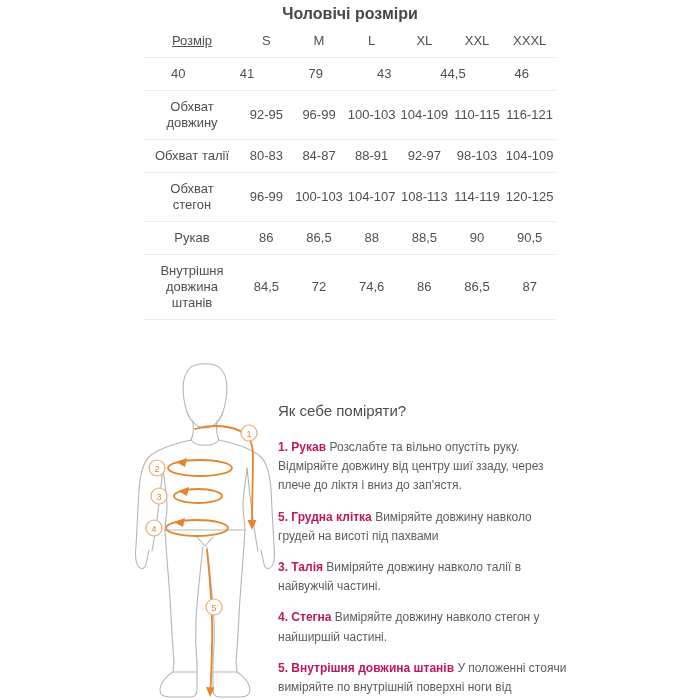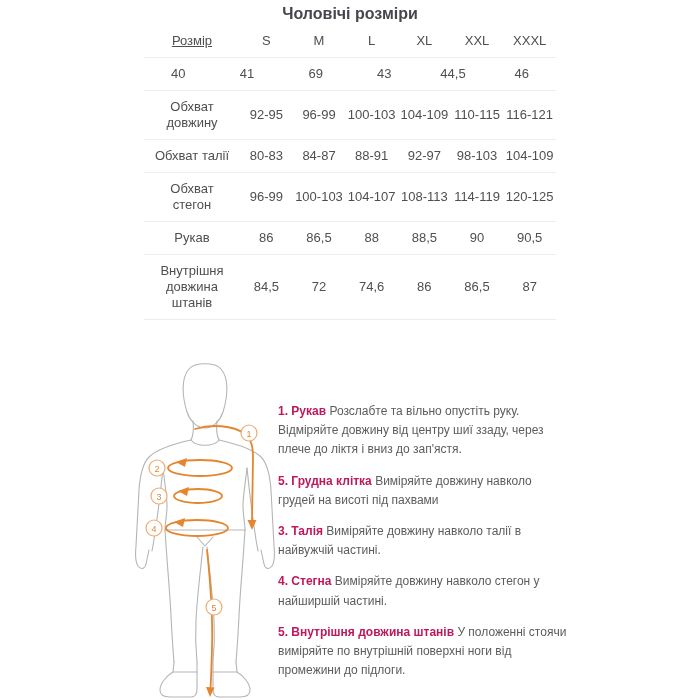--- a/index.html
+++ b/index.html
@@ -107,21 +107,21 @@
         <div class="c-val">S</div>
         <div class="c-val">M</div>
         <div class="c-val">L</div>
         <div class="c-val">XL</div>
         <div class="c-val">XXL</div>
         <div class="c-val">XXXL</div>
       </div>
       <div class="t-row">
         <div class="c-val">40</div>
         <div class="c-val">41</div>
-        <div class="c-val">69</div>
+        <div class="c-val">79</div>
         <div class="c-val">43</div>
         <div class="c-val">44,5</div>
         <div class="c-val">46</div>
       </div>
       <div class="t-row">
         <div class="c-label">
           <span>Обхват довжину</span>
         </div>
         <div class="c-val">92-95</div>
         <div class="c-val">96-99</div>
@@ -238,20 +238,21 @@
       <circle class="marker-circle" cx="29" cy="170" r="8"></circle>
       <text class="marker-text" x="29" y="173.5" text-anchor="middle">4</text>
     </g>
     <g>
       <circle class="marker-circle" cx="89" cy="249" r="8"></circle>
       <text class="marker-text" x="89" y="252.5" text-anchor="middle">5</text>
     </g>
   </svg>
 
   <div class="guide">
+    <h2>Як себе поміряти?</h2>
     <p><strong>1. Рукав</strong> <span>Розслабте та вільно опустіть руку. Відміряйте довжину від центру шиї ззаду, через плече до ліктя і вниз до зап'ястя.</span></p>
     <p><strong>5. Грудна клітка</strong> <span>Виміряйте довжину навколо грудей на висоті під пахвами</span></p>
     <p><strong>3. Талія</strong> <span>Виміряйте довжину навколо талії в найвужчій частині.</span></p>
     <p><strong>4. Стегна</strong> <span>Виміряйте довжину навколо стегон у найширшій частині.</span></p>
     <p><strong>5. Внутрішня довжина штанів</strong> <span>У положенні стоячи виміряйте по внутрішній поверхні ноги від промежини до підлоги.</span></p>
   </div>
 
 </div>
 
 </body></html>

